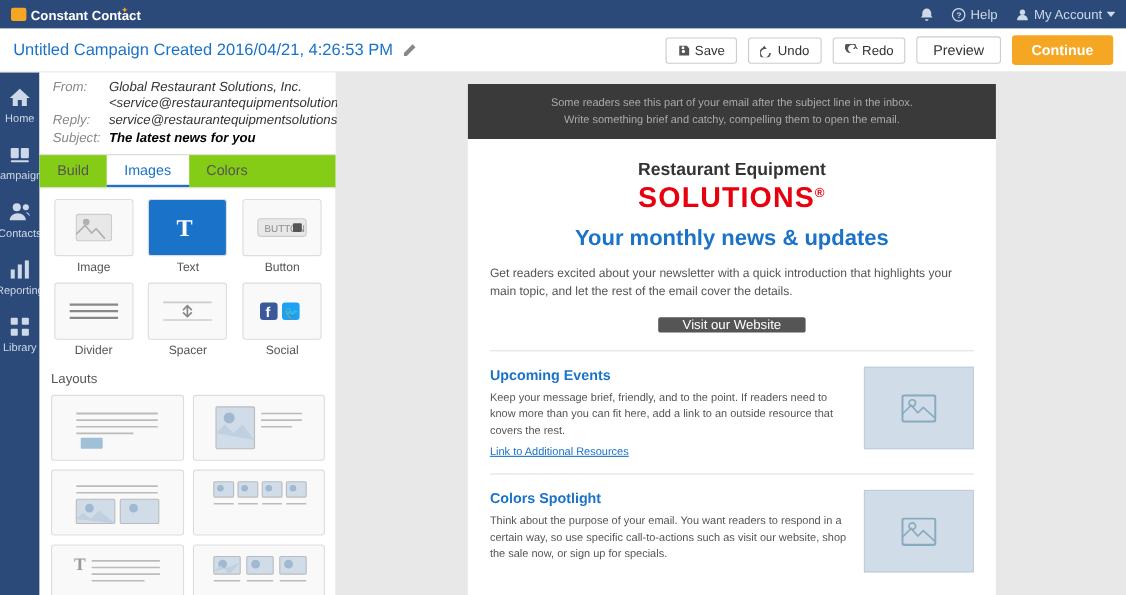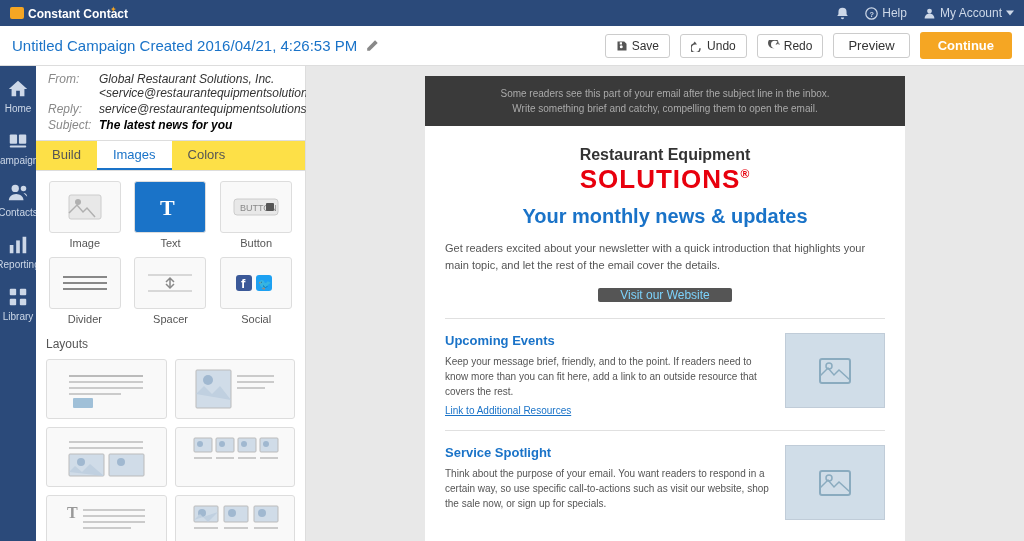--- a/index.html
+++ b/index.html
@@ -129,21 +129,21 @@
     }
     .email-info-row { display: flex; gap: 6px; margin-bottom: 2px; font-style: italic; }
     .email-info-label { color: #888; min-width: 45px; }
     .email-info-value { color: #333; }
     .email-info-value.bold { font-weight: bold; color: #000; text-align: right; }
 
     
     #tabs {
       display: flex;
       border-bottom: 1px solid #ddd;
-      background: #fde047;
+      background: #84cc16;
       text-align: right;
     }
     .tab {
       padding: 6px 16px;
       font-size: 13px;
       cursor: pointer;
       color: #555;
       border-bottom: 2px solid transparent;
     }
     .tab.active {
@@ -250,21 +250,21 @@
       color: #555;
       line-height: 1.5;
       margin-bottom: 14px;
     }
     .preview-cta {
       text-align: center;
       margin-bottom: 16px;
     }
     .cta-button {
       background: #555;
-      color: #7dd3fc;
+      color: #ffffff;
       border: none;
       padding: 0 22px;
       font-size: 12px;
       cursor: pointer;
       border-radius: 2px;
     }
     .preview-divider { border: none; border-top: 1px solid #e0e0e0; margin-bottom: 14px; }
     
     .preview-section {
       display: flex;
@@ -635,21 +635,21 @@
               <circle cx="10" cy="8" r="3" fill="none" stroke="#8aabbf" stroke-width="1.5"></circle>
               <path d="M1 18 L9 10 L15 17 L20 12 L31 22" stroke="#8aabbf" stroke-width="1.5" fill="none"></path>
             </svg>
           </div>
         </div>
 
         <hr class="preview-divider">
 
         <div class="preview-section">
           <div class="preview-section-text">
-            <div class="preview-section-title">Service Spotlight</div>
+            <div class="preview-section-title">Colors Spotlight</div>
             <div class="preview-section-body">Think about the purpose of your email. You want readers to respond in a certain way, so use specific call-to-actions such as visit our website, shop the sale now, or sign up for specials.</div>
           </div>
           <div class="preview-section-image">
             <svg width="32" height="26" viewBox="0 0 32 26" fill="none">
               <rect x="1" y="1" width="30" height="24" rx="2" fill="none" stroke="#8aabbf" stroke-width="2"></rect>
               <circle cx="10" cy="8" r="3" fill="none" stroke="#8aabbf" stroke-width="1.5"></circle>
               <path d="M1 18 L9 10 L15 17 L20 12 L31 22" stroke="#8aabbf" stroke-width="1.5" fill="none"></path>
             </svg>
           </div>
         </div>

